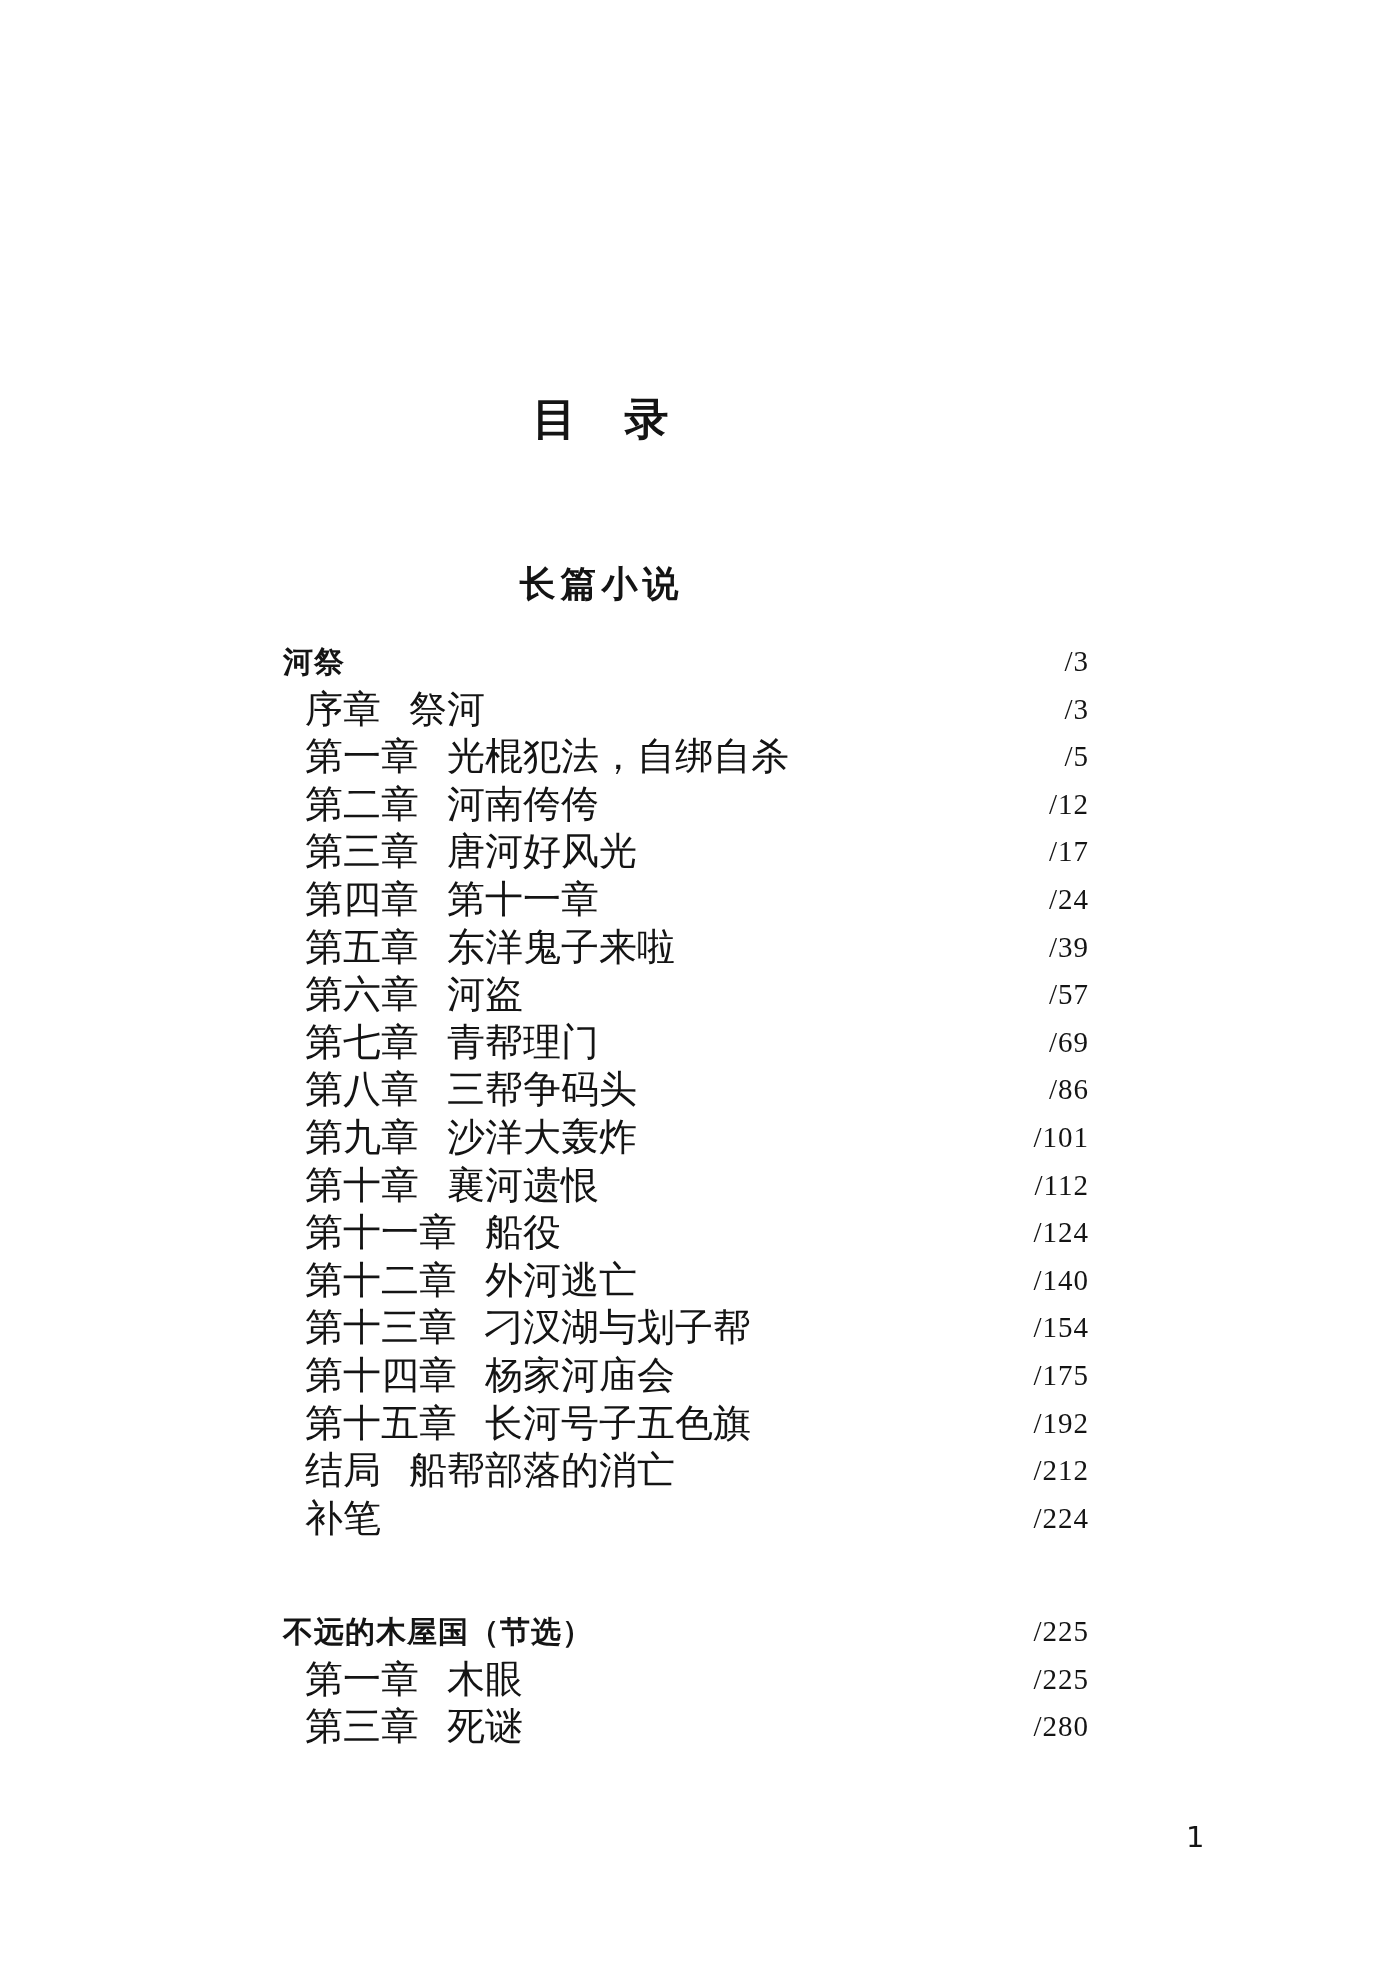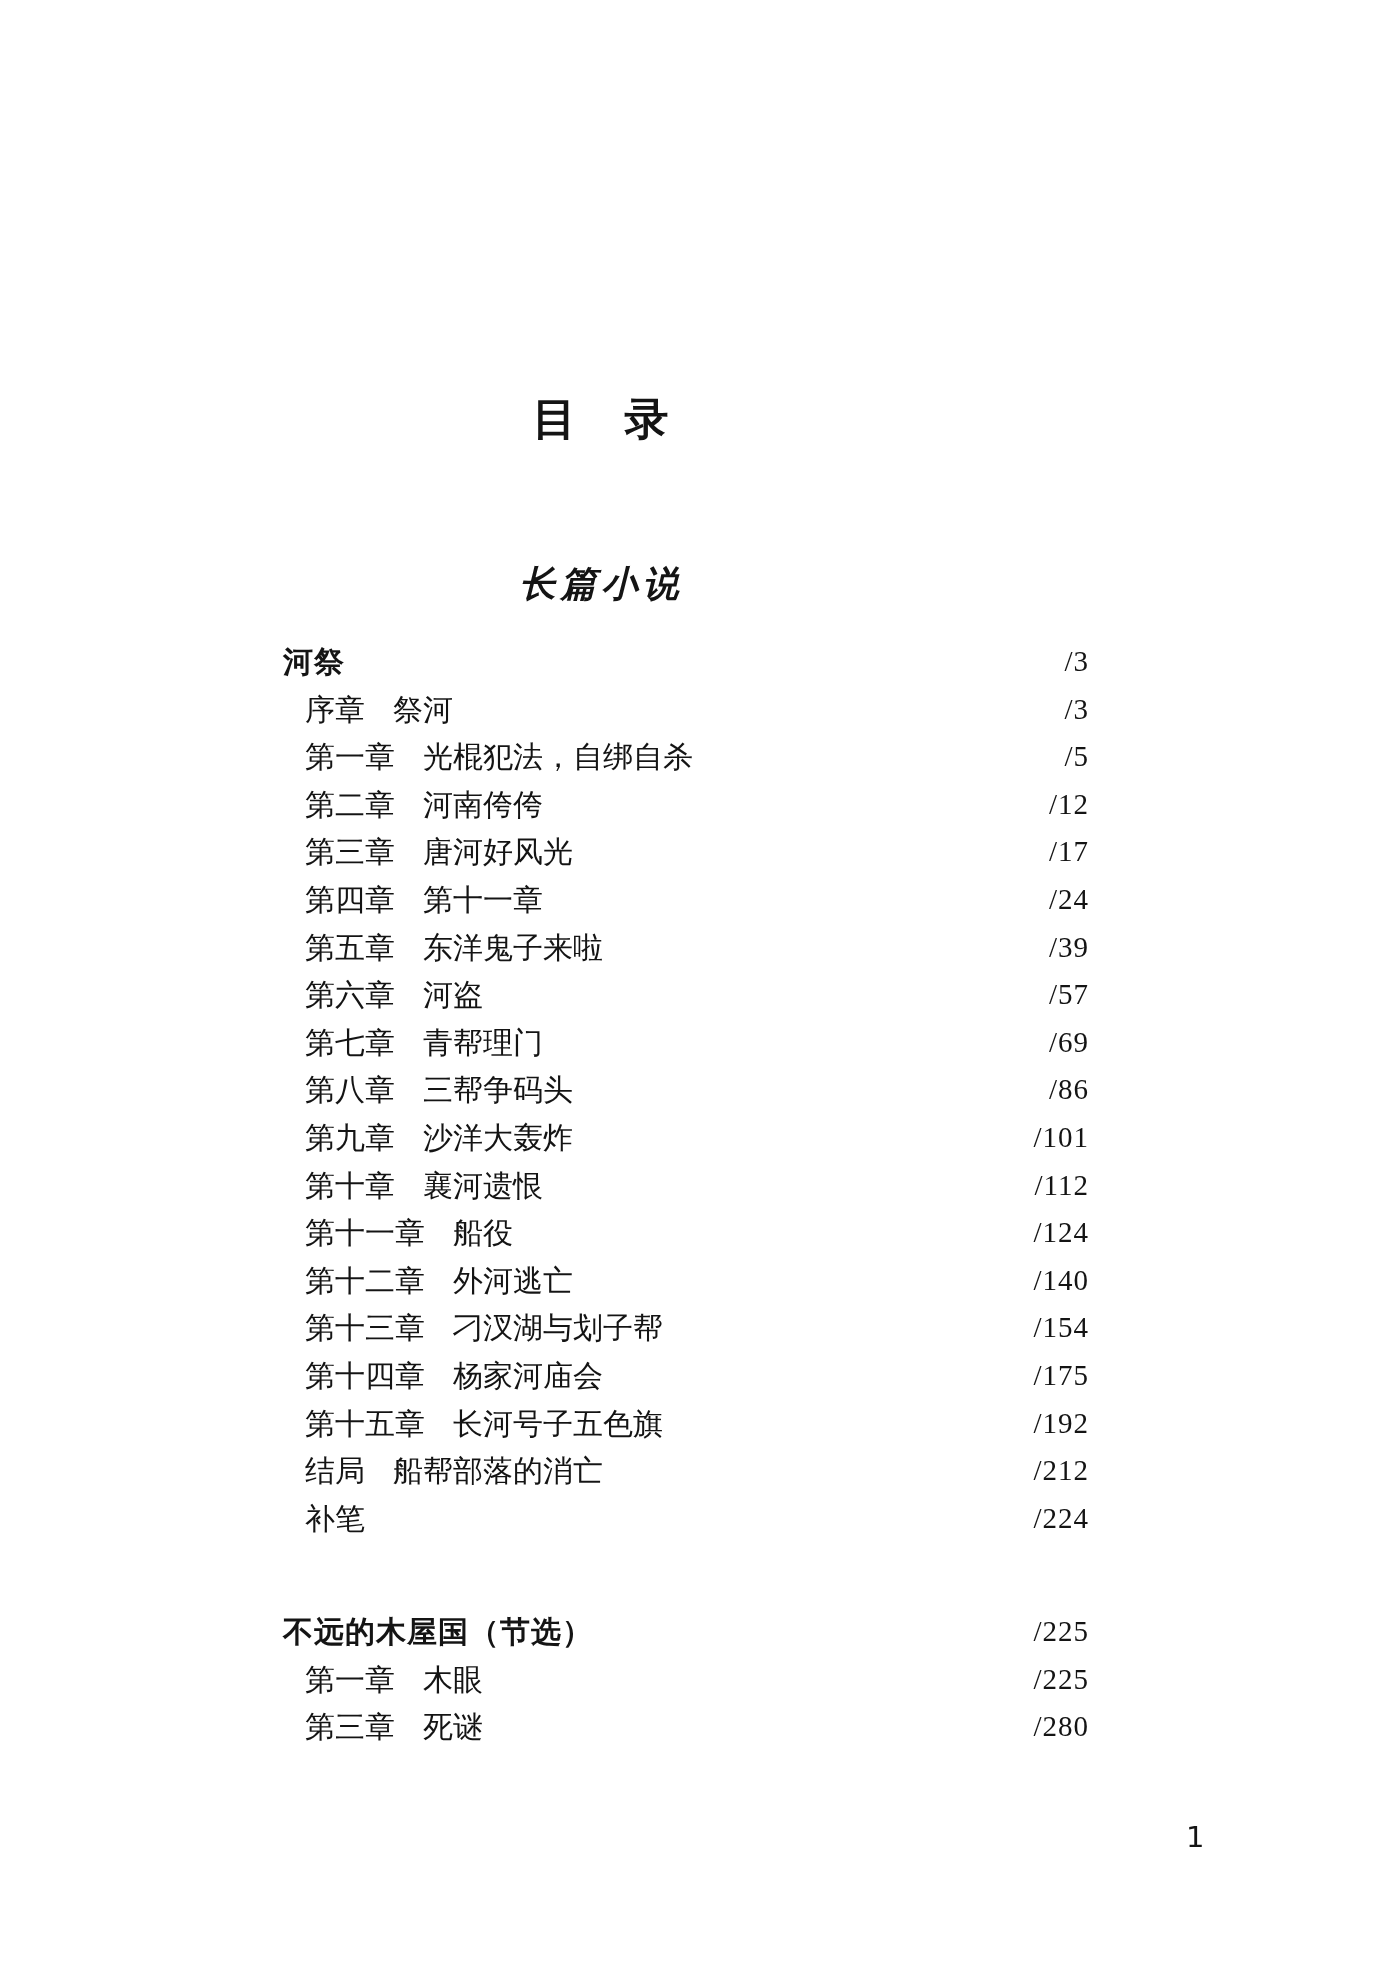--- a/index.html
+++ b/index.html
@@ -6,29 +6,29 @@
   .paper {
     position:relative; width:1203px; height:1985px; background:#ffffff;
     font-family:"Liberation Serif","DejaVu Serif",serif; color:#141414; overflow:hidden;
   }
   .doc-title {
     position:absolute; top:390px; left:0; width:100%; text-align:center;
     font-size:44px; font-weight:bold; letter-spacing:2px;
   }
   .script-header {
     position:absolute; top:560px; left:0; width:100%; text-align:center;
-    font-size:36px; font-weight:bold; font-style:italic;
+    font-size:36px; font-weight:bold; 
     font-family:cursive; letter-spacing:5px;
   }
   .toc { position:absolute; left:283px; top:638px; width:806px; }
   .toc-row {
     display:flex; justify-content:space-between; align-items:center;
     height:47.6px; line-height:47.6px; white-space:nowrap;
   }
-  .toc-row .row-text { font-size:30px; }
+  .toc-row .row-text { font-size:38px; }
   .heading-row .row-text {
     font-family:"Liberation Sans","DejaVu Sans",sans-serif;
     font-weight:bold; font-size:30px; letter-spacing:1px;
   }
   .indent { padding-left:22px; }
   .entry-title { margin-left:28px; }
   .entry-title:empty { display:none; margin-left:0; }
   .page-num { font-size:29px; letter-spacing:1px; }
   .section-2 { margin-top:66px; }
   .footer-num {

